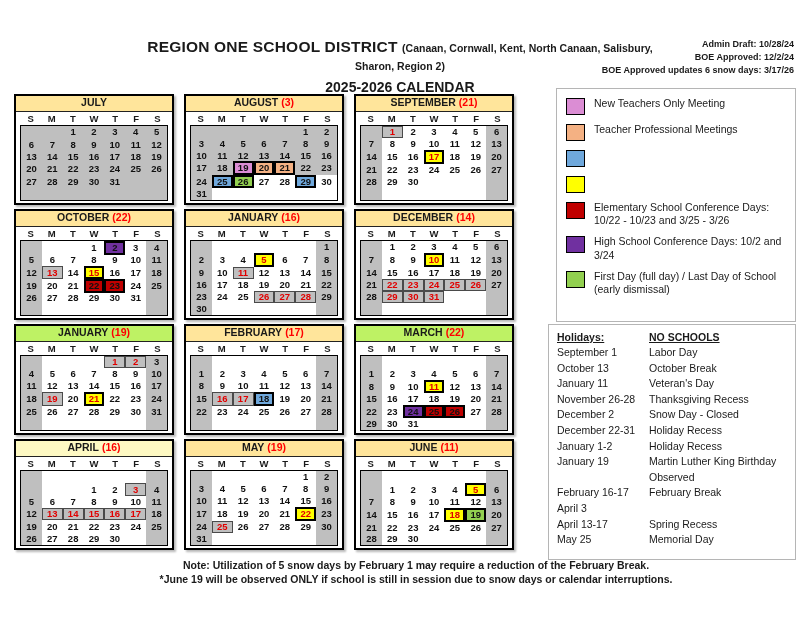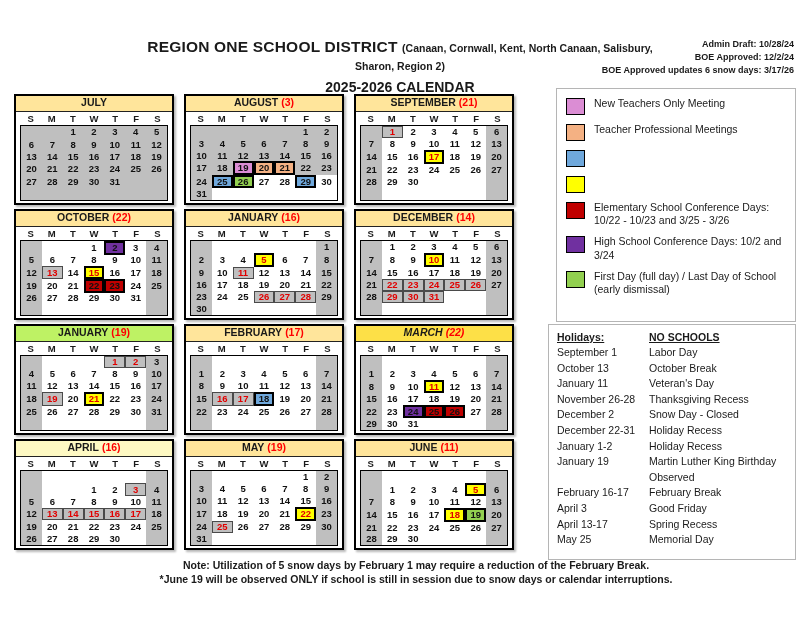--- a/index.html
+++ b/index.html
@@ -527,21 +527,21 @@
         <div class="day" style="background: rgb(191, 191, 191);"></div>
         <div class="day"></div>
         <div class="day"></div>
         <div class="day"></div>
         <div class="day"></div>
         <div class="day"></div>
         <div class="day" style="background: rgb(191, 191, 191);"></div>
       </div>
     </div>
     <div class="card">
-      <div class="band" style="background: #fde047; font-style: italic;">
+      <div class="band" style="background: #bef264;">
         <span>MARCH</span>
         <span style="color: rgb(255, 0, 0);">(22)</span>
       </div>
       <div class="wk">
         <span>S</span>
         <span>M</span>
         <span>T</span>
         <span>W</span>
         <span>T</span>
         <span>F</span>
@@ -837,21 +837,20 @@
       <div class="hrow">
         <span class="c1">January 19</span>
         <span class="c2">Martin Luther King Birthday Observed</span>
       </div>
       <div class="hrow">
         <span class="c1">February 16-17</span>
         <span class="c2">February Break</span>
       </div>
       <div class="hrow">
         <span class="c1">April 3</span>
-        <span class="c2">Good Friday</span>
       </div>
       <div class="hrow">
         <span class="c1">April 13-17</span>
         <span class="c2">Spring Recess</span>
       </div>
       <div class="hrow">
         <span class="c1">May 25</span>
         <span class="c2">Memorial Day</span>
       </div>
     </div>

